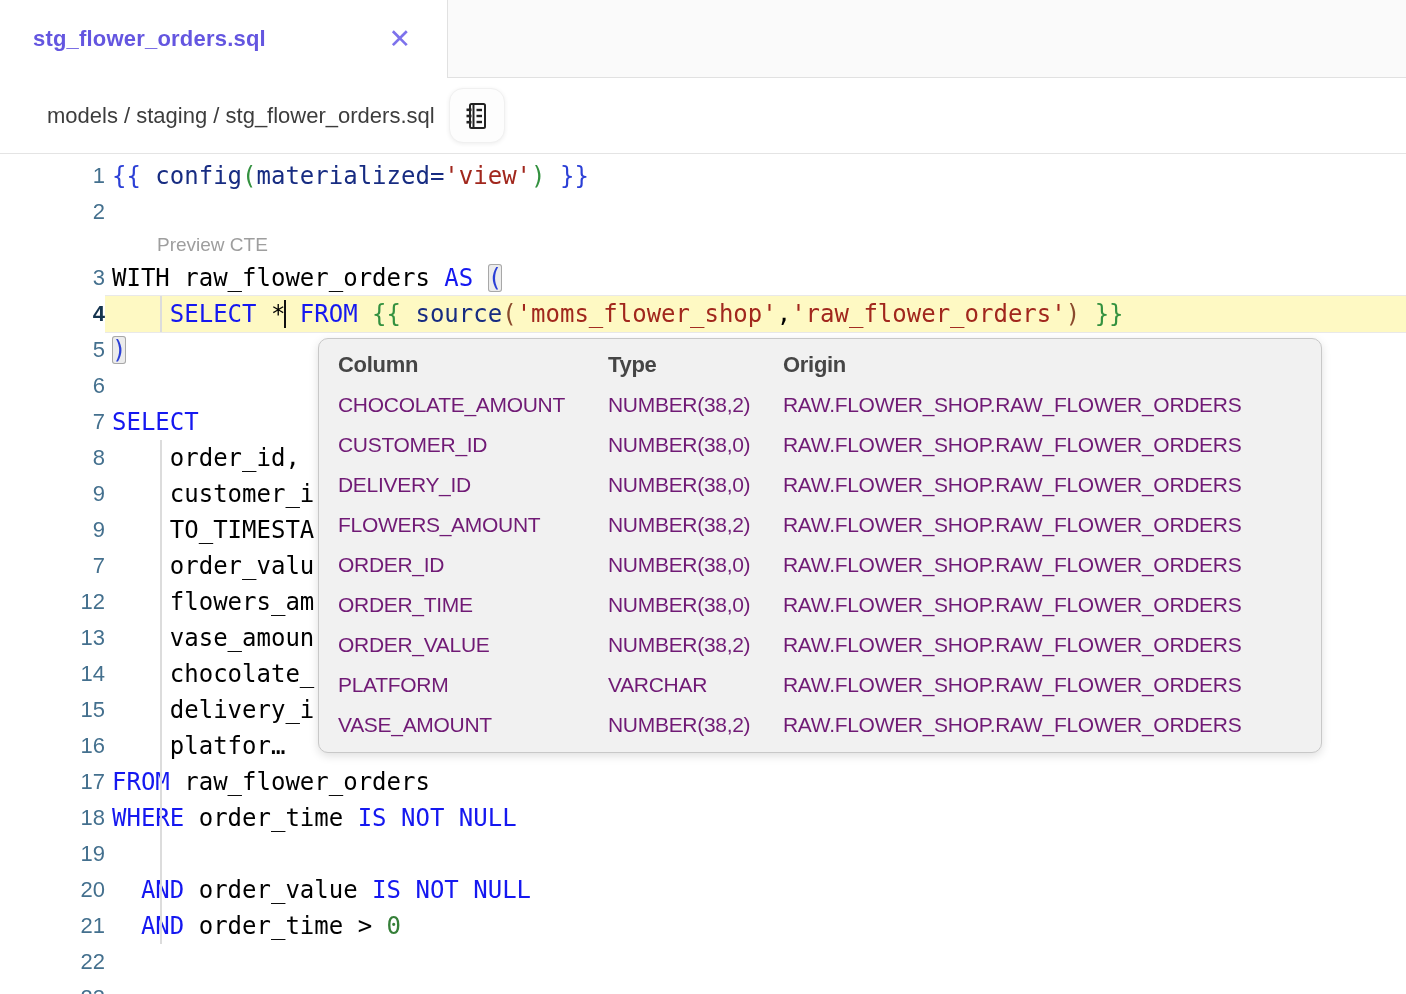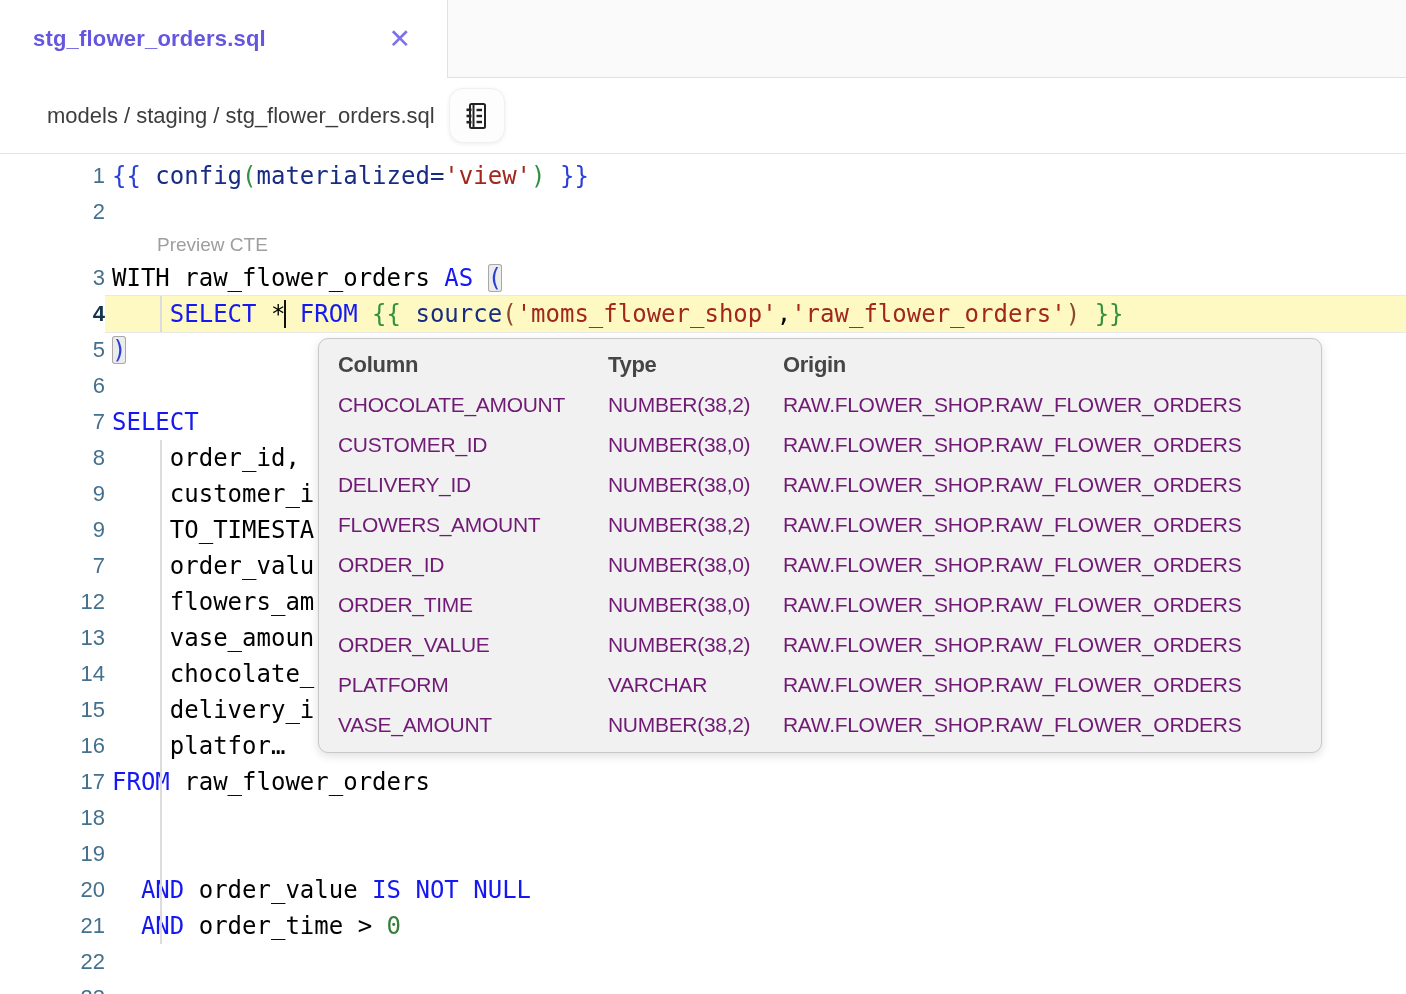--- a/index.html
+++ b/index.html
@@ -94,21 +94,21 @@
       <div class="code-line"><span class="ln">8</span><span class="code"><span style="color: rgb(0, 0, 0);">    order_id,</span></span></div>
       <div class="code-line"><span class="ln">9</span><span class="code"><span style="color: rgb(0, 0, 0);">    customer_i</span></span></div>
       <div class="code-line"><span class="ln">9</span><span class="code"><span style="color: rgb(0, 0, 0);">    TO_TIMESTA</span></span></div>
       <div class="code-line"><span class="ln">7</span><span class="code"><span style="color: rgb(0, 0, 0);">    order_valu</span></span></div>
       <div class="code-line"><span class="ln">12</span><span class="code"><span style="color: rgb(0, 0, 0);">    flowers_am</span></span></div>
       <div class="code-line"><span class="ln">13</span><span class="code"><span style="color: rgb(0, 0, 0);">    vase_amoun</span></span></div>
       <div class="code-line"><span class="ln">14</span><span class="code"><span style="color: rgb(0, 0, 0);">    chocolate_</span></span></div>
       <div class="code-line"><span class="ln">15</span><span class="code"><span style="color: rgb(0, 0, 0);">    delivery_i</span></span></div>
       <div class="code-line"><span class="ln">16</span><span class="code"><span style="color: rgb(0, 0, 0);">    platfor…</span></span></div>
       <div class="code-line"><span class="ln">17</span><span class="code"><span style="color: rgb(21, 24, 240);">FROM</span><span style="color: rgb(0, 0, 0);"> raw_flower_orders</span></span></div>
-      <div class="code-line"><span class="ln">18</span></div>
+      <div class="code-line"><span class="ln">18</span><span class="code"><span style="color: rgb(21, 24, 240);">WHERE</span><span style="color: rgb(0, 0, 0);"> order_time </span><span style="color: rgb(21, 24, 240);">IS NOT NULL</span></span></div>
       <div class="code-line"><span class="ln">19</span></div>
       <div class="code-line"><span class="ln">20</span><span class="code"><span style="color: rgb(0, 0, 0);">  </span><span style="color: rgb(21, 24, 240);">AND</span><span style="color: rgb(0, 0, 0);"> order_value </span><span style="color: rgb(21, 24, 240);">IS NOT NULL</span></span></div>
       <div class="code-line"><span class="ln">21</span><span class="code"><span style="color: rgb(0, 0, 0);">  </span><span style="color: rgb(21, 24, 240);">AND</span><span style="color: rgb(0, 0, 0);"> order_time &gt; </span><span style="color: rgb(53, 127, 56);">0</span></span></div>
       <div class="code-line"><span class="ln">22</span><span class="code"></span></div>
       <div class="code-line"><span class="ln">23</span><span class="code"></span></div>
     </div>
 
   <div class="popup">
     <div class="p-row">
         <span class="p-head">Column</span>

